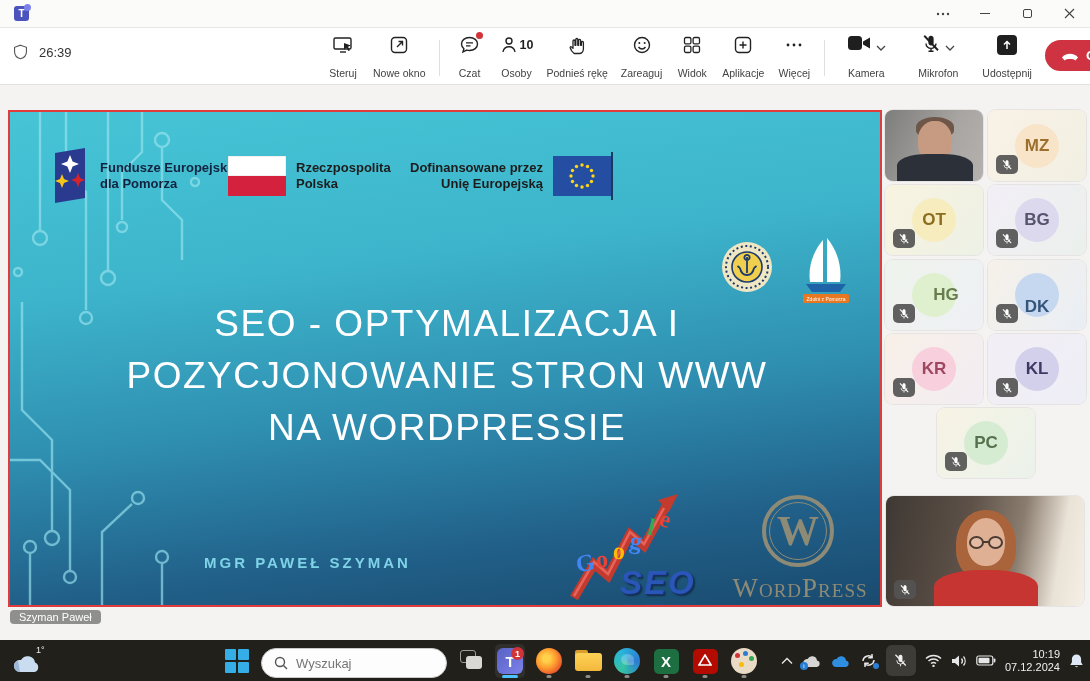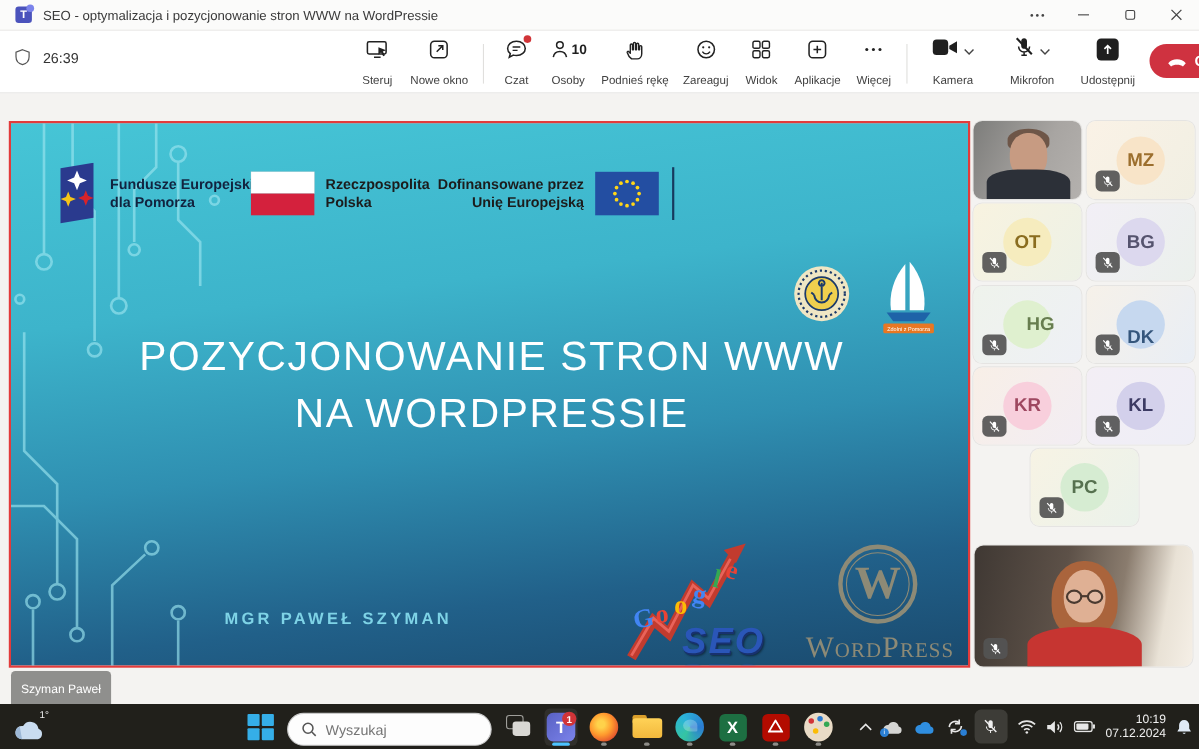--- a/index.html
+++ b/index.html
@@ -48,21 +48,21 @@
   .google-art{position:absolute;left:558px;top:380px;width:140px;height:118px}
   .g-letter{position:absolute;font-size:24px;font-weight:bold;font-family:"Liberation Serif",serif}
   .seo-txt{position:absolute;left:52px;top:72px;font-size:33px;font-weight:bold;font-style:italic;color:#2a56b8;letter-spacing:2px;text-shadow:1px 1px 0 #18316e,2px 2px 2px rgba(0,0,0,.45)}
   .seo-reflect{position:absolute;left:52px;top:104px;font-size:33px;font-weight:bold;font-style:italic;color:#2a56b8;letter-spacing:2px;transform:scaleY(-1);opacity:.28}
 
   .wp-art{position:absolute;left:700px;top:383px;width:180px;height:112px;color:#8d8a76}
   .wp-circle{position:absolute;left:52px;top:0;width:72px;height:72px;border:4px solid #8d8a76;border-radius:50%;display:flex;align-items:center;justify-content:center}
   .wp-circle .inner{width:58px;height:58px;border:1px solid #8d8a76;border-radius:50%;display:flex;align-items:center;justify-content:center;font-family:"Liberation Serif",serif;font-size:42px;font-weight:bold}
   .wp-word{position:absolute;left:0;top:78px;width:180px;text-align:center;font-family:"Liberation Serif",serif;font-variant:small-caps;font-size:27px;letter-spacing:1px}
 
-  .presenter-pill{position:absolute;left:10px;top:610px;background:#8f8f8d;color:#fff;font-size:11px;padding:11px 9px;border-radius:4px}
+  .presenter-pill{position:absolute;left:10px;top:610px;background:#8f8f8d;color:#fff;font-size:11px;padding:1px 9px;border-radius:4px}
 
   
   .tile{position:absolute;border-radius:8px;overflow:hidden;box-shadow:0 0 0 1px rgba(0,0,0,.06)}
   .avatar{position:absolute;left:50%;top:50%;transform:translate(-50%,-50%);width:44px;height:44px;border-radius:50%;display:flex;align-items:center;justify-content:center;font-size:17px;font-weight:bold}
   .mic-badge{position:absolute;left:8px;bottom:7px;width:22px;height:19px;background:rgba(84,84,84,.92);border-radius:5px;display:flex;align-items:center;justify-content:center}
   .t-mz{background:linear-gradient(125deg,#faf2e6,#f1efe3)}
   .t-ot{background:linear-gradient(125deg,#f8f3e0,#edf1e6)}
   .t-bg{background:linear-gradient(125deg,#f2eff6,#ebf0ec)}
   .t-hg{background:linear-gradient(125deg,#eff3ec,#eef0f5)}
   .t-dk{background:linear-gradient(125deg,#f6f1e9,#e9eef5)}
@@ -114,21 +114,20 @@
   .mic-box{width:30px;height:31px;background:#3d3c37;border-radius:6px;display:flex;align-items:center;justify-content:center}
   .clock{text-align:right;color:#f0f0f0;font-size:11px;line-height:13px}
 </style>
 </head>
 <body>
 
 <div class="screen">
 
   <div class="titlebar">
     <span class="teams-app-ico">T</span>
-    <span class="wtitle">SEO - optymalizacja i pozycjonowanie stron WWW na WordPressie</span>
     <div class="win-controls">
       <div class="wc">
         <svg width="14" height="4" viewBox="0 0 14 4">
             <circle cx="2" cy="2" r="1.2" fill="#444"></circle>
             <circle cx="7" cy="2" r="1.2" fill="#444"></circle>
             <circle cx="12" cy="2" r="1.2" fill="#444"></circle>
           </svg>
       </div>
       <div class="wc">
           <span class="minbar"></span>
@@ -335,21 +334,21 @@
         </svg>
         <div class="lg-text"><span>Fundusze Europejskie</span><br><span>dla Pomorza</span></div>
       </div>
       <div class="lg" style="left:218px;top:44px">
         <svg width="58" height="40" viewBox="0 0 58 40">
           <rect x="0" y="0" width="58" height="20" fill="#fff" stroke="#cfcfcf" stroke-width="0.6"></rect>
           <rect x="0" y="20" width="58" height="20" fill="#d4213d"></rect>
         </svg>
         <div class="lg-text dark"><span>Rzeczpospolita</span><br><span>Polska</span></div>
       </div>
-      <div class="lg" style="left:388px;top:44px">
+      <div class="lg" style="left:400px;top:44px">
         <div class="lg-text dark right"><span>Dofinansowane przez</span><br><span>Unię Europejską</span></div>
         <svg width="58" height="40" viewBox="0 0 58 40">
           <rect width="58" height="40" fill="#234ea2"></rect>
           <g fill="#ffd617">
             <circle cx="29" cy="9" r="1.7"></circle>
               <circle cx="34.5" cy="10.5" r="1.7"></circle>
               <circle cx="38.5" cy="14.5" r="1.7"></circle>
               <circle cx="40" cy="20" r="1.7"></circle>
               <circle cx="38.5" cy="25.5" r="1.7"></circle>
               <circle cx="34.5" cy="29.5" r="1.7"></circle>
@@ -373,20 +372,21 @@
     </svg>
     <svg style="position:absolute;left:789px;top:124px" width="54" height="70" viewBox="0 0 54 70">
       <path d="M24 4 C13 17 9 32 11 46 L24 46 Z" fill="#fff"></path>
       <path d="M28 2 C39 15 43 32 41 46 L28 46 Z" fill="#fff"></path>
       <path d="M7 48 h40 l-6 8 h-28 z" fill="#1e63a8"></path>
       <rect x="4" y="58" width="46" height="9" rx="1.5" fill="#e87722"></rect>
       <text x="27" y="64.5" text-anchor="middle" font-size="5" fill="#fff" font-family="Liberation Sans, sans-serif">Zdolni z Pomorza</text>
     </svg>
 
     <div class="slide-title">
+      <div>SEO - OPTYMALIZACJA I</div>
       <div>POZYCJONOWANIE STRON WWW</div>
       <div>NA WORDPRESSIE</div>
     </div>
 
     <div class="author">MGR PAWEŁ SZYMAN</div>
 
     <div class="google-art">
       <svg width="140" height="118" viewBox="0 0 140 118" style="position:absolute;left:0;top:0">
         <path d="M6 106 L26 72 L40 84 L62 42 L76 54 L98 14" stroke="#c23b2e" stroke-width="9" fill="none"></path>
         <path d="M6 104 L26 70 L40 82 L62 40 L76 52 L96 16" stroke="#e8635a" stroke-width="2.5" fill="none"></path>

